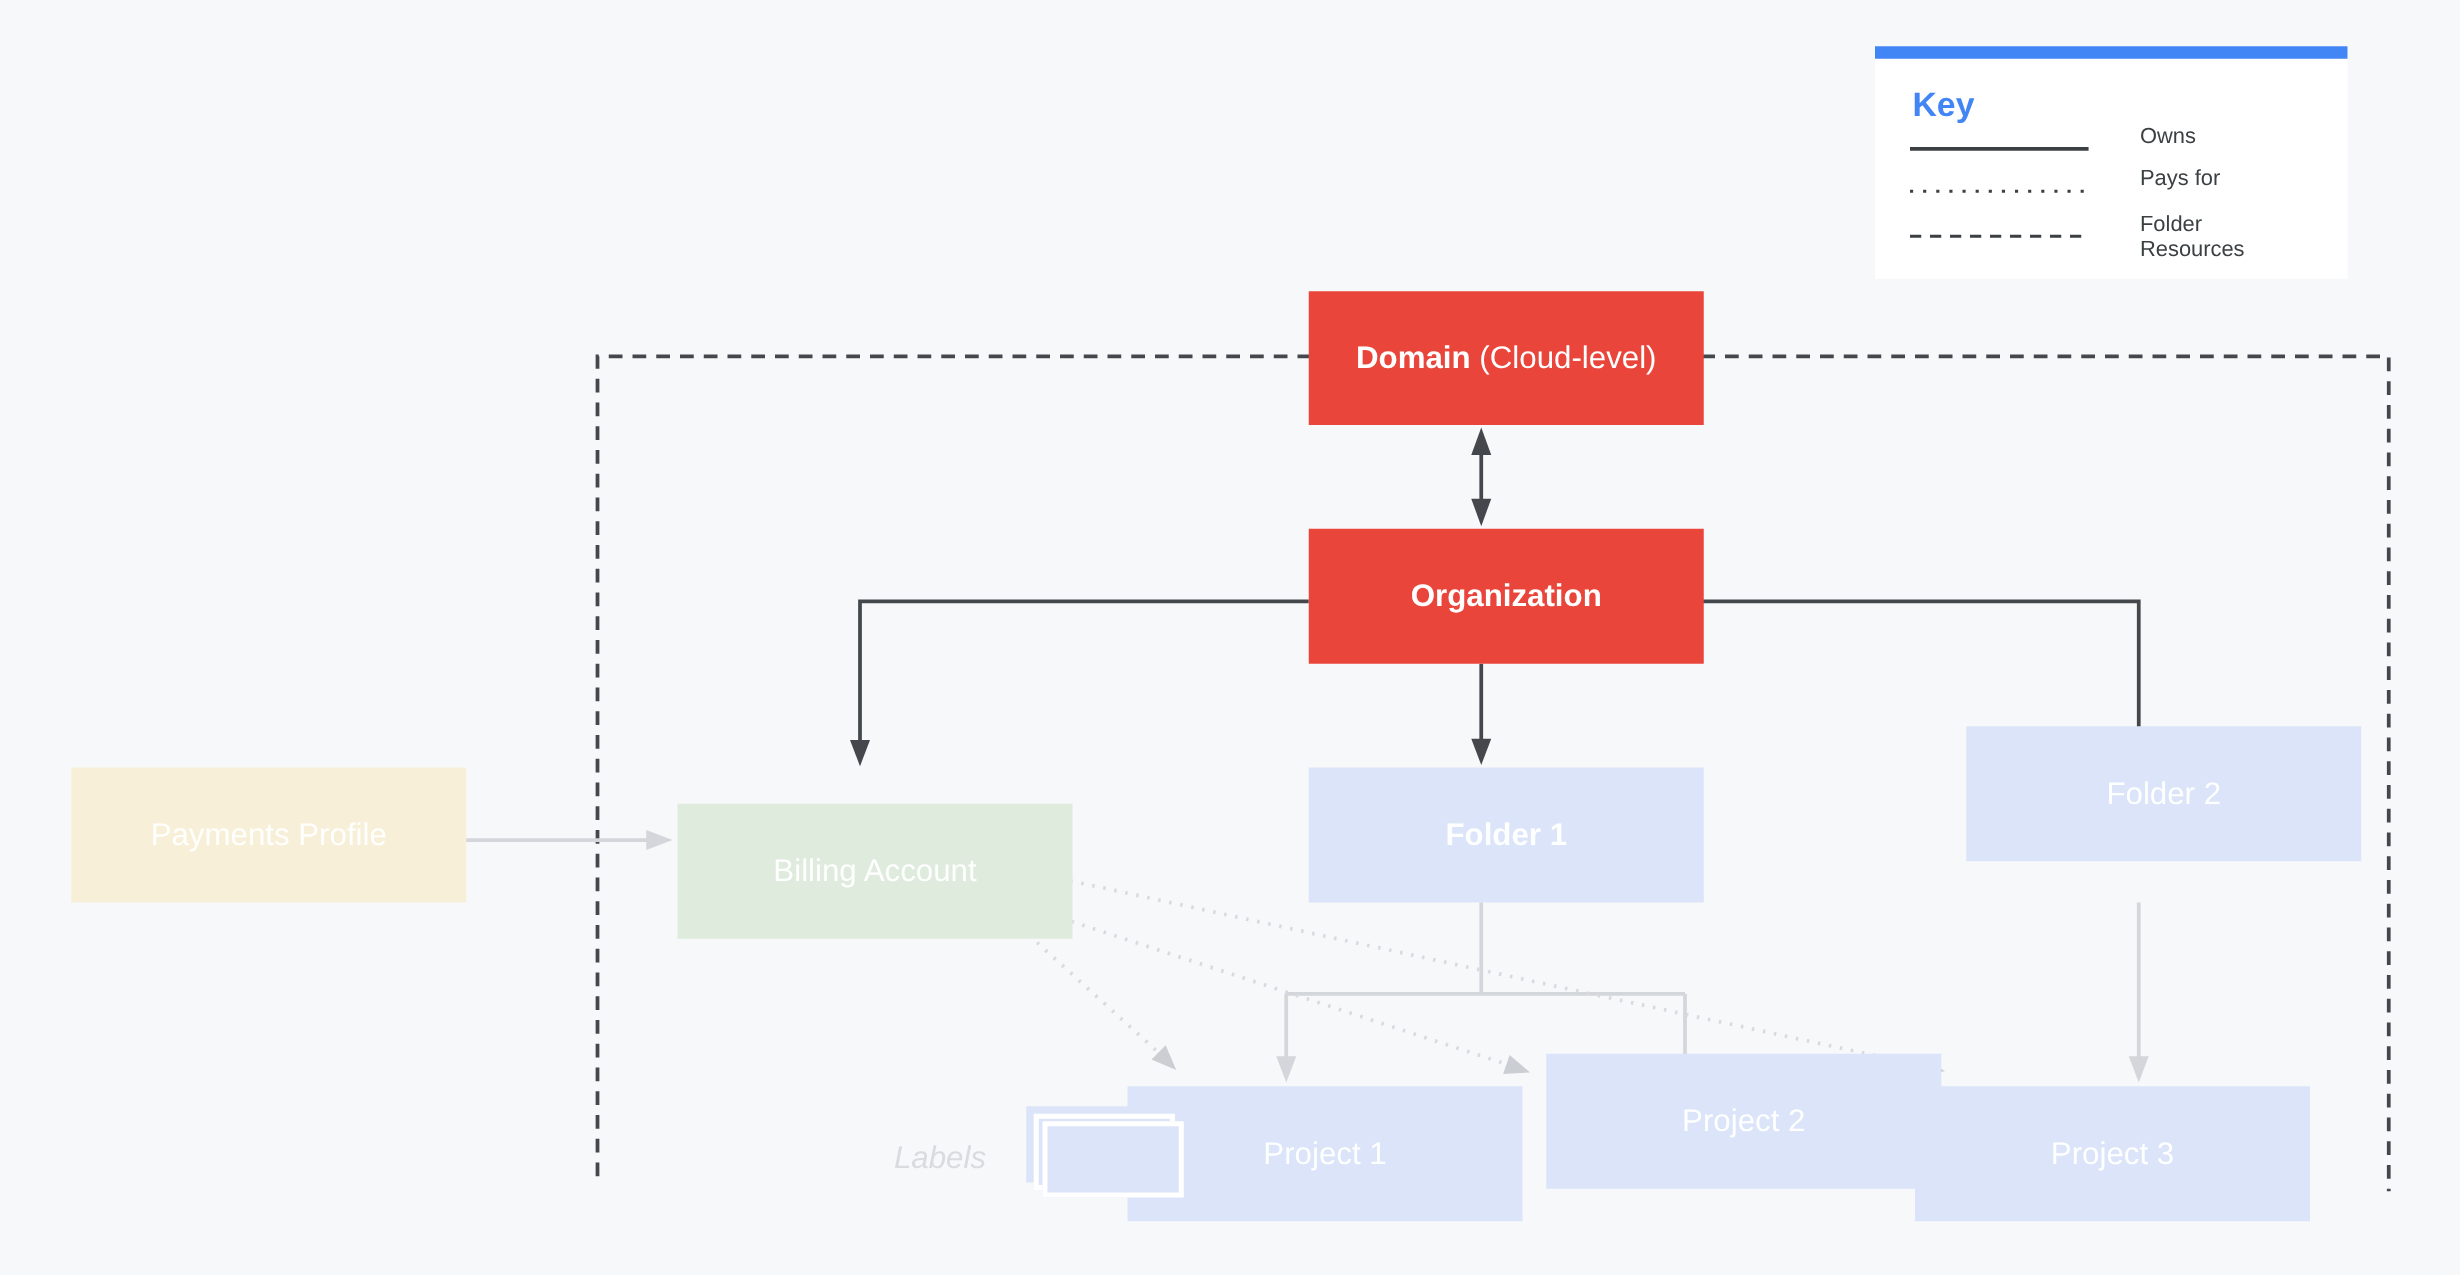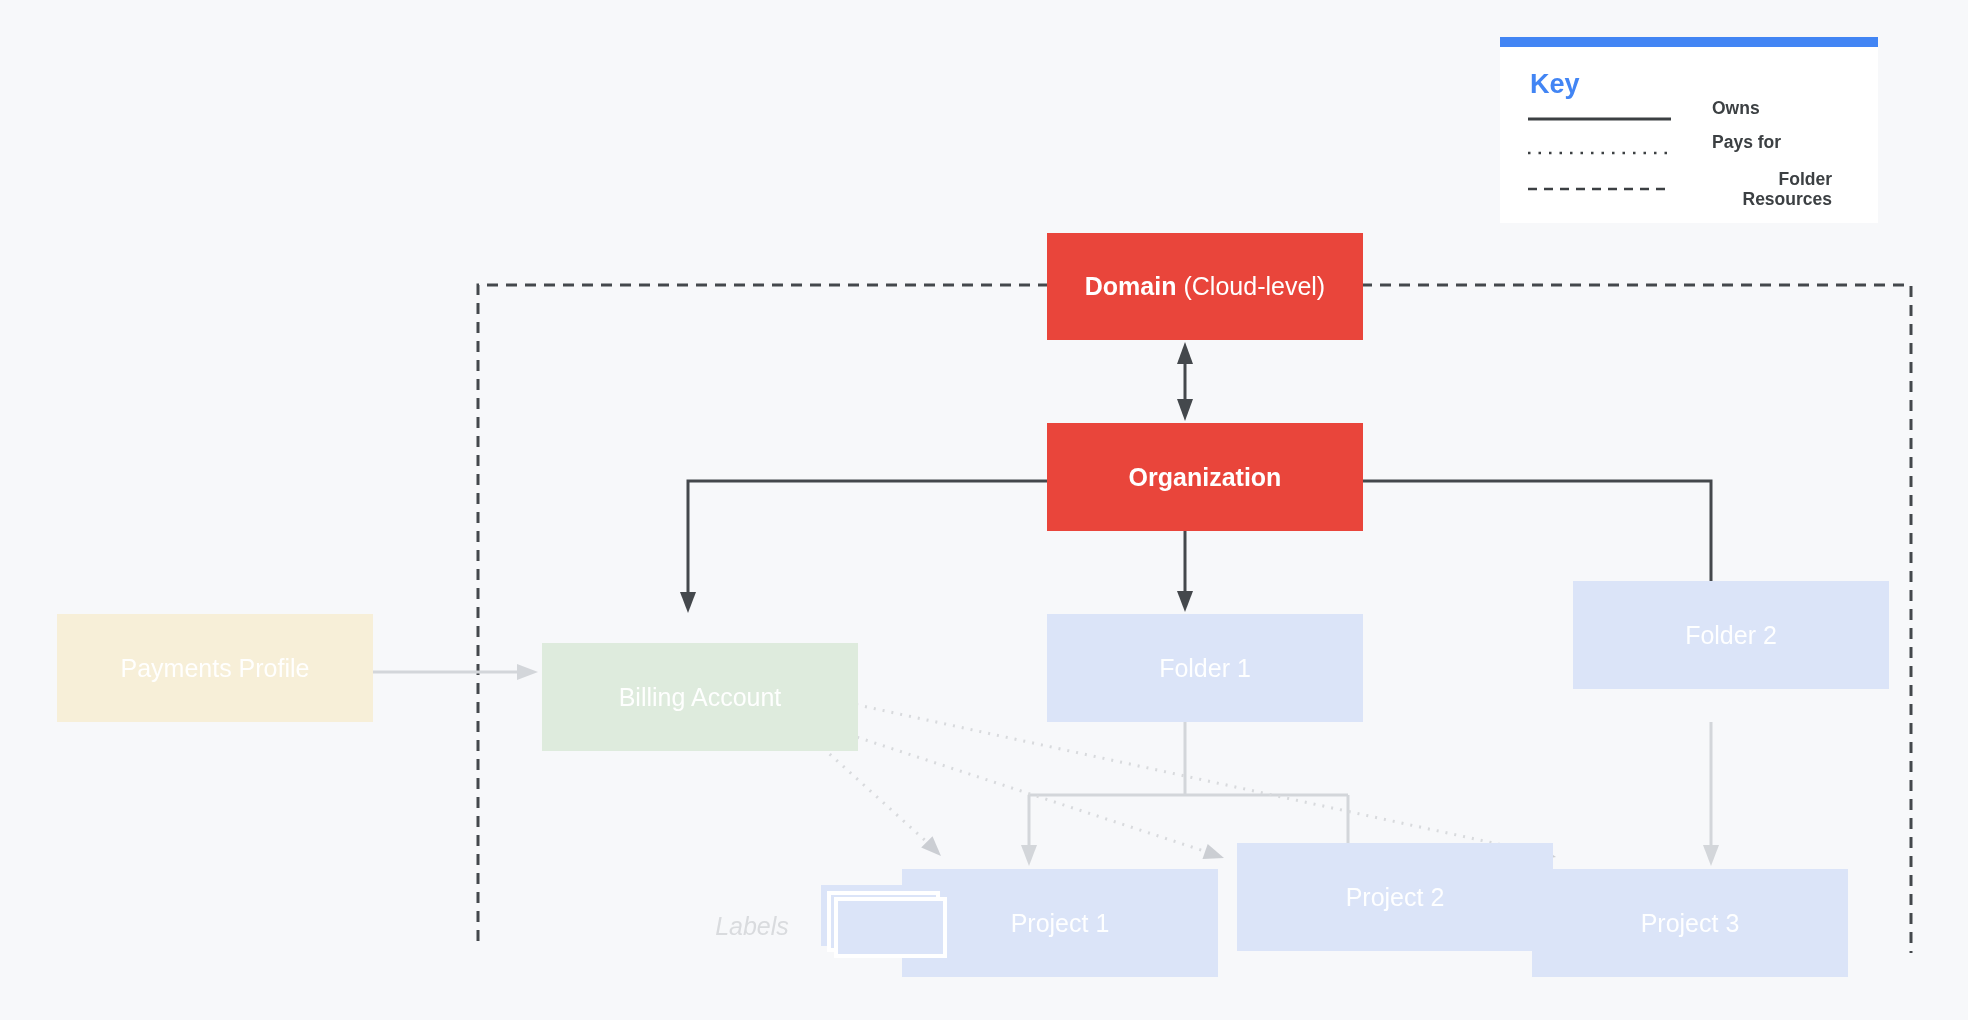--- a/index.html
+++ b/index.html
@@ -27,34 +27,34 @@
         font-size:25px;color:var(--white-text);z-index:2;text-align:center;}
   .node.red{background:var(--red);font-weight:bold;}
   .node.blue{background:var(--blue-box);color:rgba(255,255,255,0.97);}
   .node.green{background:var(--green-box);color:rgba(255,255,255,0.97);}
   .node.cream{background:var(--cream-box);color:rgba(255,255,255,0.97);}
   .node .rest{font-weight:normal;margin-left:7px;}
   #domain{left:1047px;top:233px;height:107px;}
   #organization{left:1047px;top:423px;}
   #payments-profile{left:57px;top:614px;}
   #billing-account{left:542px;top:614px;margin-top:29px;}
-  #folder-1{left:1047px;top:614px;}
+  #folder-1{left:1047px;top:614px;font-weight:bold;}
   #folder-2{left:1573px;top:581px;}
   #project-1{left:902px;top:869px;}
   #project-2{left:1237px;top:843px;}
   #project-3{left:1532px;top:869px;}
 
   .page-title{position:absolute;left:55px;top:183px;font-size:44px;color:var(--title-gray);z-index:2;letter-spacing:0.5px;}
 
   .key-box{position:absolute;left:1500px;top:37px;width:378px;height:186px;background:var(--key-bg);z-index:3;}
   .key-bar{position:absolute;left:0;top:0;width:378px;height:10px;background:var(--key-blue);}
   .key-title{position:absolute;left:30px;top:32px;font-size:27px;font-weight:bold;color:var(--key-blue);}
   .key-sample{position:absolute;left:28px;width:143px;height:6px;}
   .key-sample.s1{top:79px;} .key-sample.s2{top:113px;} .key-sample.s3{top:149px;}
-  .key-label{position:absolute;left:212px;font-size:17.5px;font-weight:bold;color:var(--dark-text);line-height:1.15;text-align:right;}
+  .key-label{position:absolute;left:212px;font-size:17.5px;font-weight:normal;color:var(--dark-text);line-height:1.15;}
   .key-label.l1{top:61px;} .key-label.l2{top:95px;} .key-label.l3{top:132px;width:120px;}
   .ks-solid{stroke:var(--dark-text);stroke-width:3;}
   .ks-dotted{stroke:var(--dark-text);stroke-width:2.5;stroke-dasharray:2.5 8;}
   .ks-dashed{stroke:var(--dark-text);stroke-width:2.5;stroke-dasharray:9 7;}
 
   .labels-caption{position:absolute;left:702px;top:912px;width:100px;text-align:center;font-size:25px;color:var(--faint-text);z-index:2;font-style:italic;}
   .cards-icon{position:absolute;left:821px;top:885px;width:127px;height:74px;z-index:3;}
   .card{position:absolute;width:113px;height:61px;background:var(--blue-box);}
   .card.back{left:0;top:0;}
   .card.mid{left:6px;top:6px;border:4px solid #ffffff;}

